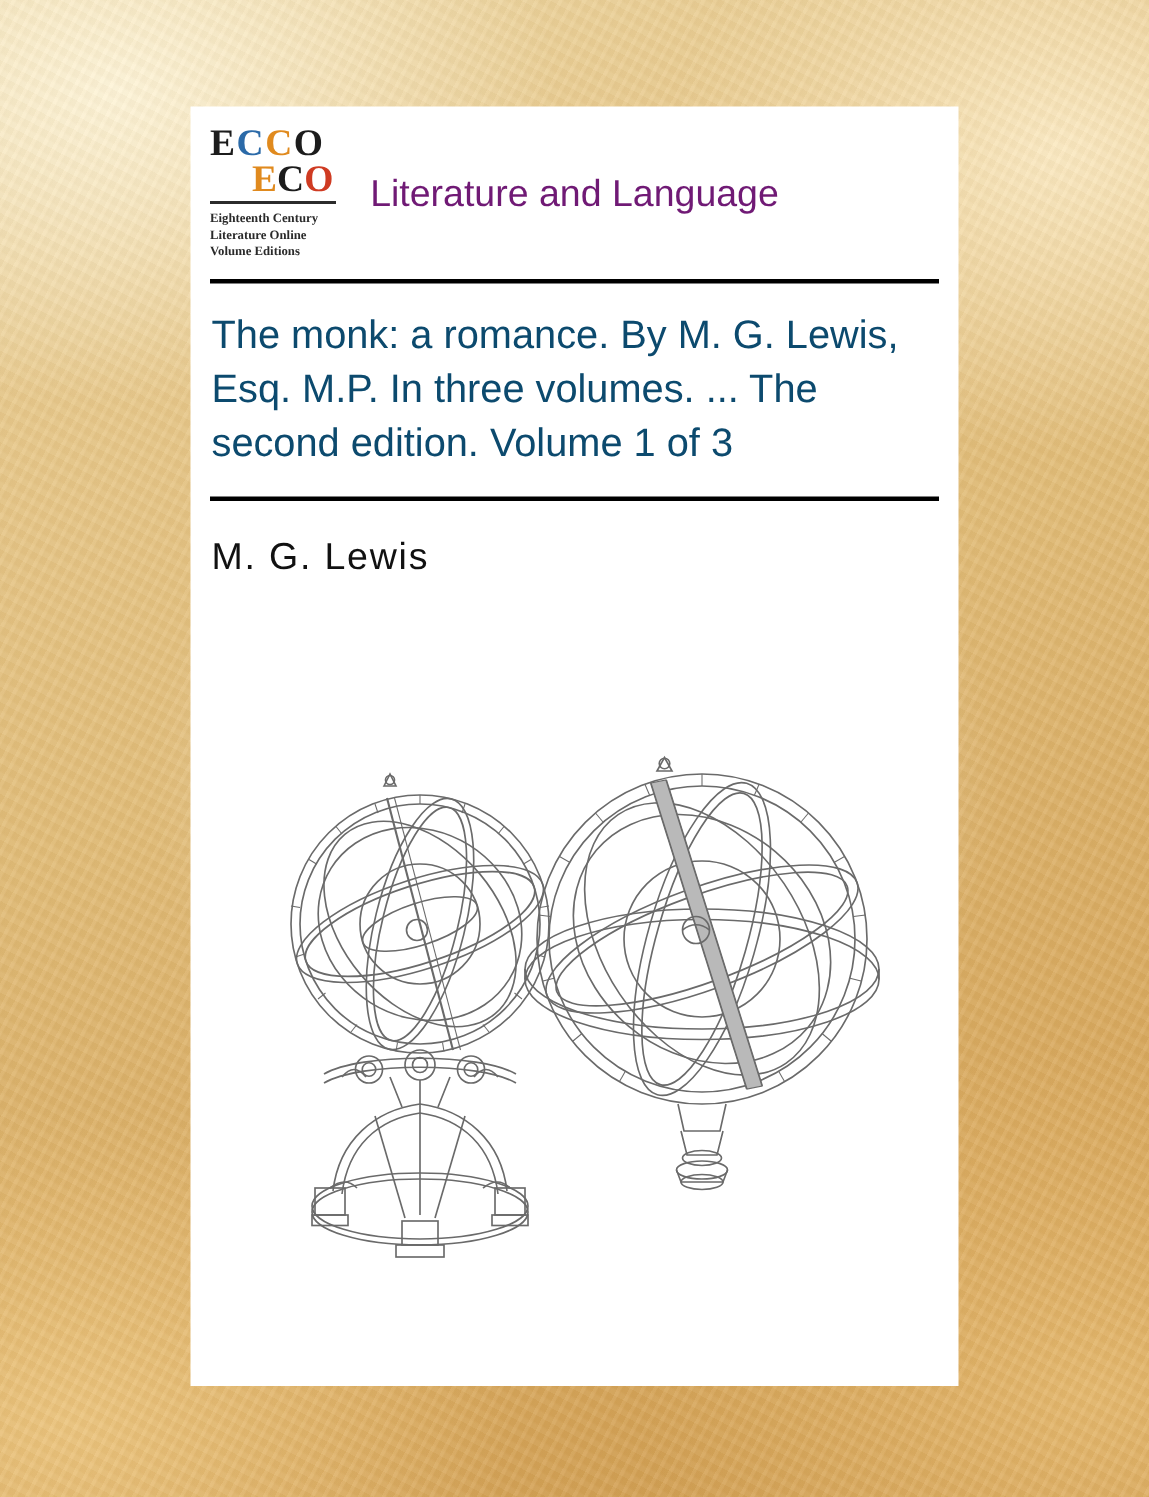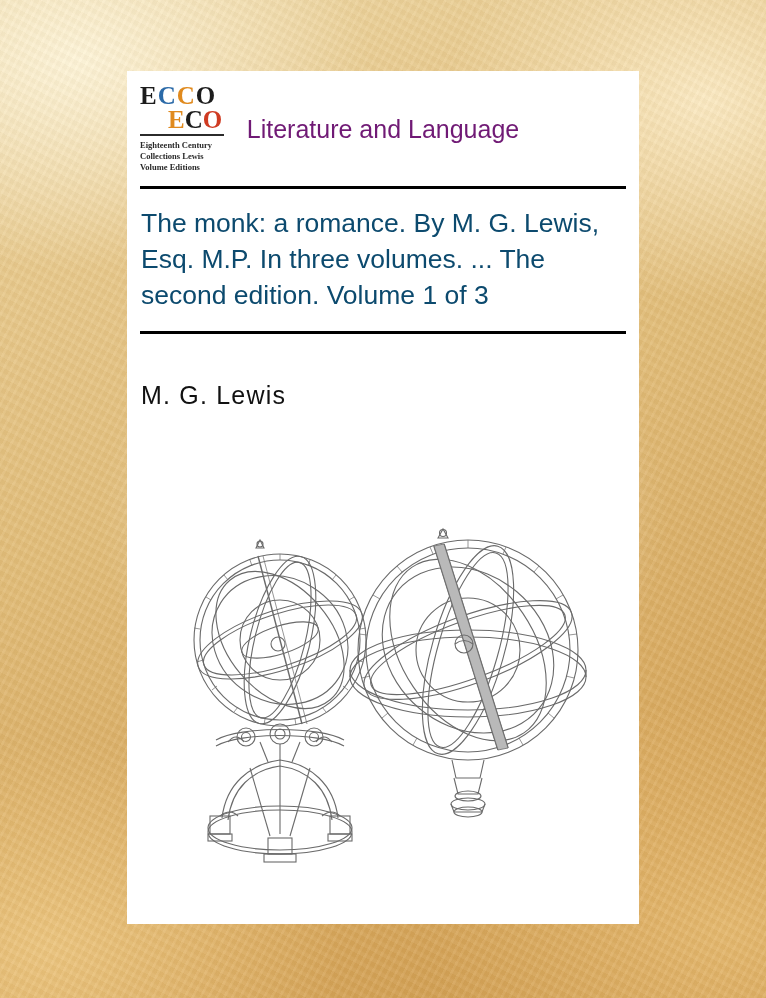--- a/index.html
+++ b/index.html
@@ -128,21 +128,20 @@
 
   
   .author-block {
     padding: 22px 14px 30px 14px;
   }
   .author {
     font-size: 25px;
     line-height: 30px;
     color: #111111;
     letter-spacing: 1.2px;
-    margin-top: 24px;
   }
 
   
   .illustration {
     margin-top: 14px;
     height: 420px;
     position: relative;
   }
   .illustration svg {
     display: block;
@@ -163,21 +162,21 @@
           <span>E</span>
             <span class="c-blue">C</span>
             <span class="o-orange">C</span>
             <span>O</span>
         </div>
         <div class="ecco-row2">
           <span class="o1">E</span><span>C</span><span class="o2">O</span>
         </div>
         <div class="ecco-rule"></div>
         <div class="ecco-sub">Eighteenth Century</div>
-        <div class="ecco-sub">Collections Lewis</div>
+        <div class="ecco-sub">Literature Online</div>
         <div class="ecco-sub">Volume Editions</div>
       </div>
 
       <div class="category">Literature and Language</div>
     </div>
 
     <div class="divider"></div>
 
     <div class="title-block">
       <div class="title">The monk: a romance. By M. G. Lewis, Esq. M.P. In three volumes. ... The second edition. Volume 1 of 3</div>

